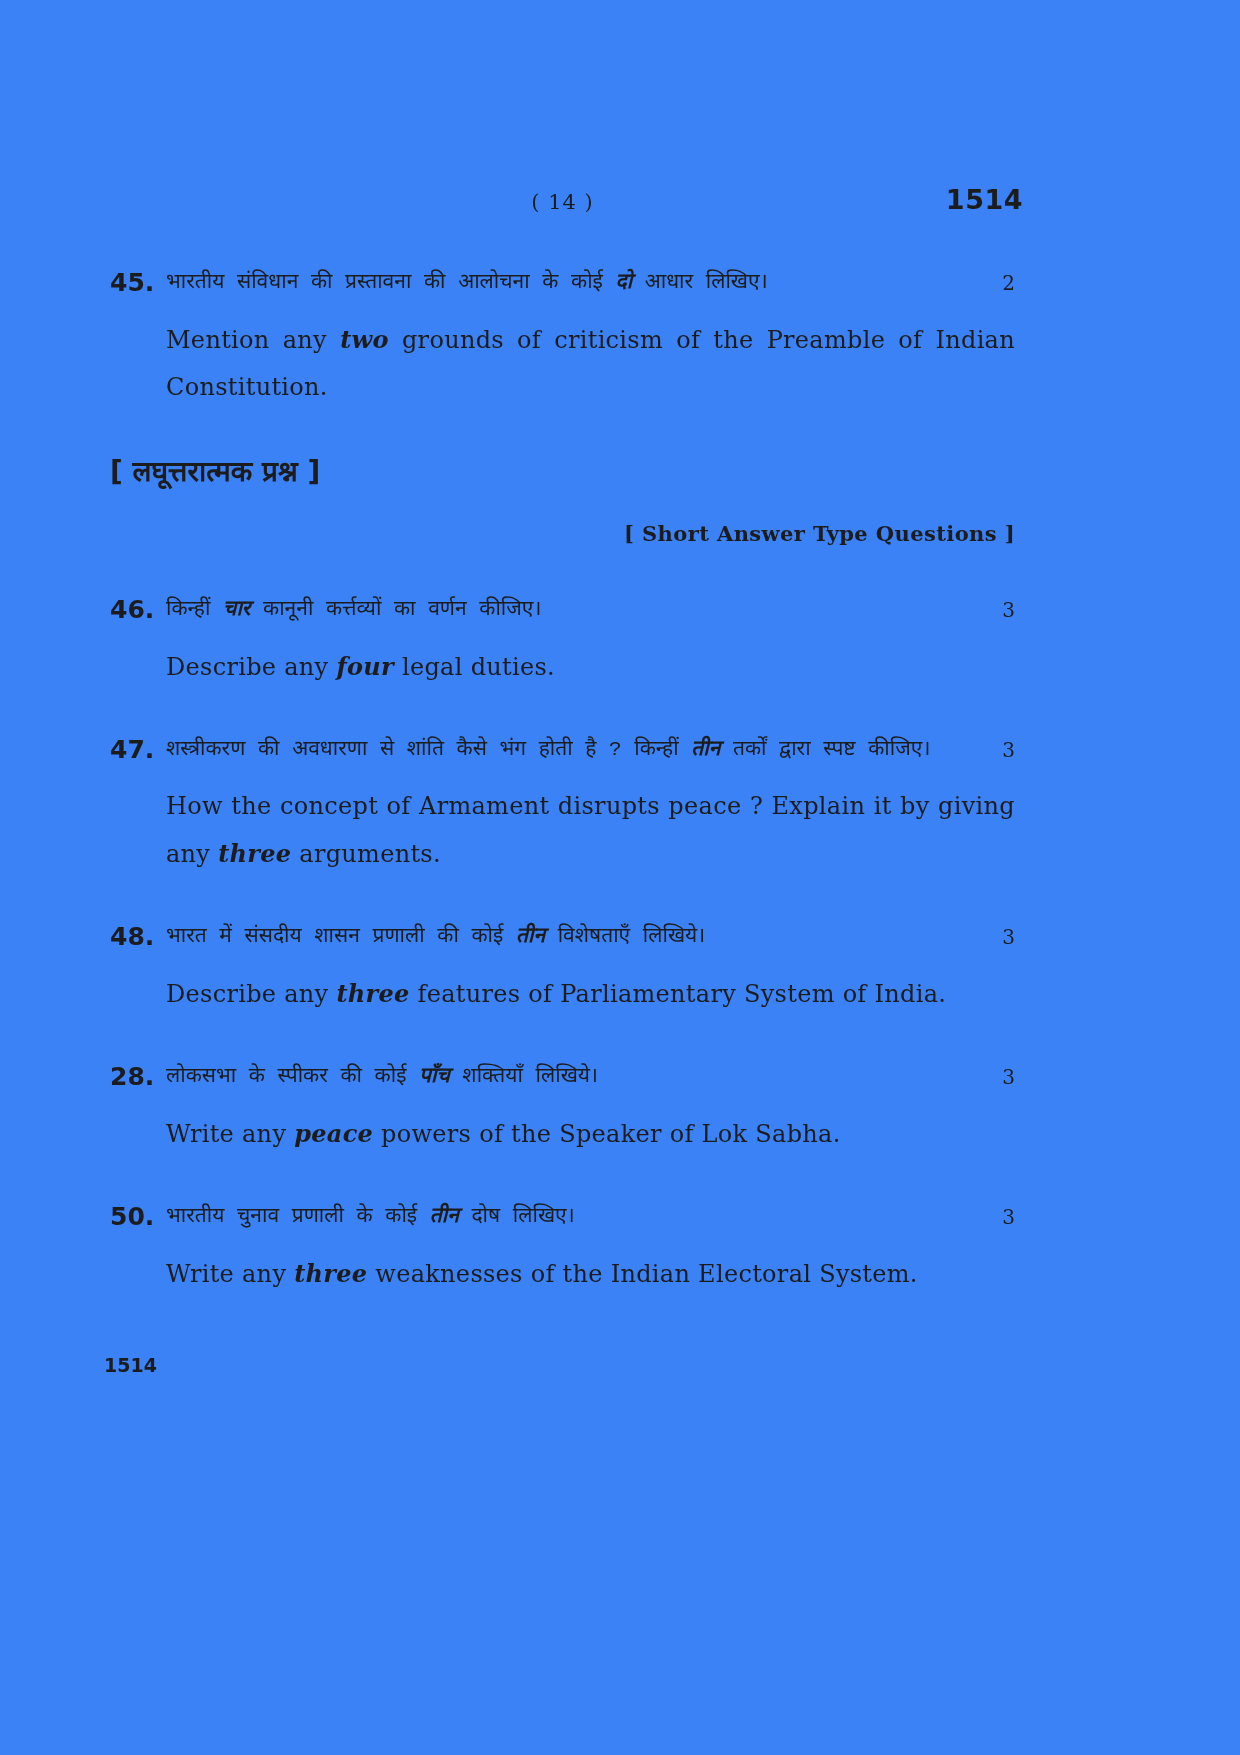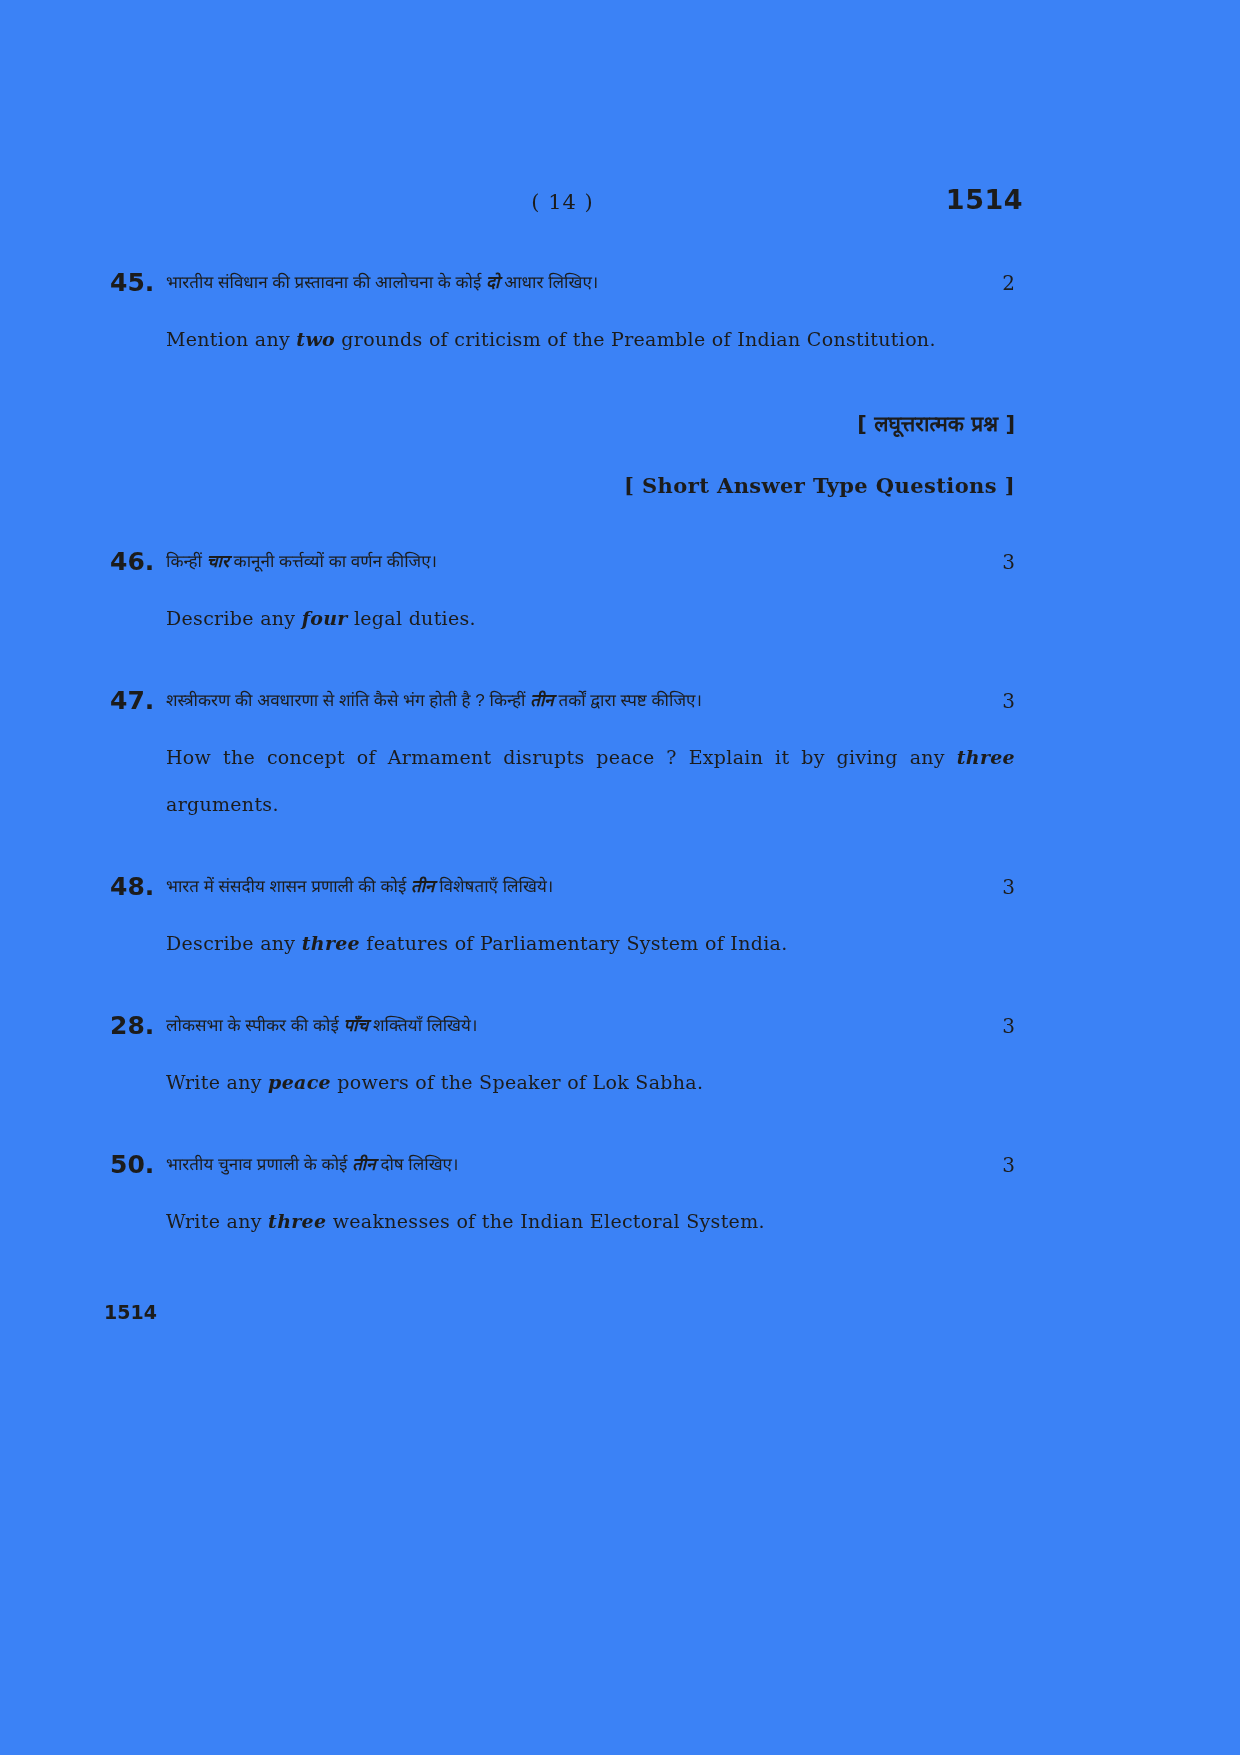--- a/index.html
+++ b/index.html
@@ -56,43 +56,43 @@
   }
   .q-body { flex: 1 1 auto; min-width: 0; }
   .q-marks {
     flex: 0 0 30px;
     width: 30px;
     text-align: right;
     font-size: 20px;
     line-height: 34px;
   }
   p.hindi {
-    font-size: 17px;
+    font-size: 21px;
     line-height: 34px;
-    font-family: Liberation Sans, sans-serif;
+    font-family: Liberation Mono, monospace;
   }
   p.english {
     margin-top: 16px;
     margin-right: -30px;
-    font-size: 19px;
+    font-size: 24px;
     line-height: 47px;
     text-align: justify;
     letter-spacing: 0.3px;
   }
   .em {
     font-weight: bold;
     font-style: italic;
   }
   
   .section-headings { margin-top: 44px; }
   .heading-hindi {
-    text-align: right;
+    text-align: left;
     font-family: "DejaVu Sans", "Liberation Sans", sans-serif;
     font-weight: bold;
-    font-size: 21px;
+    font-size: 28px;
     line-height: 34px;
   }
   .heading-english {
     text-align: right;
     font-weight: bold;
     font-size: 21px;
     line-height: 34px;
     margin-top: 28px;
     letter-spacing: 0.4px;
   }

